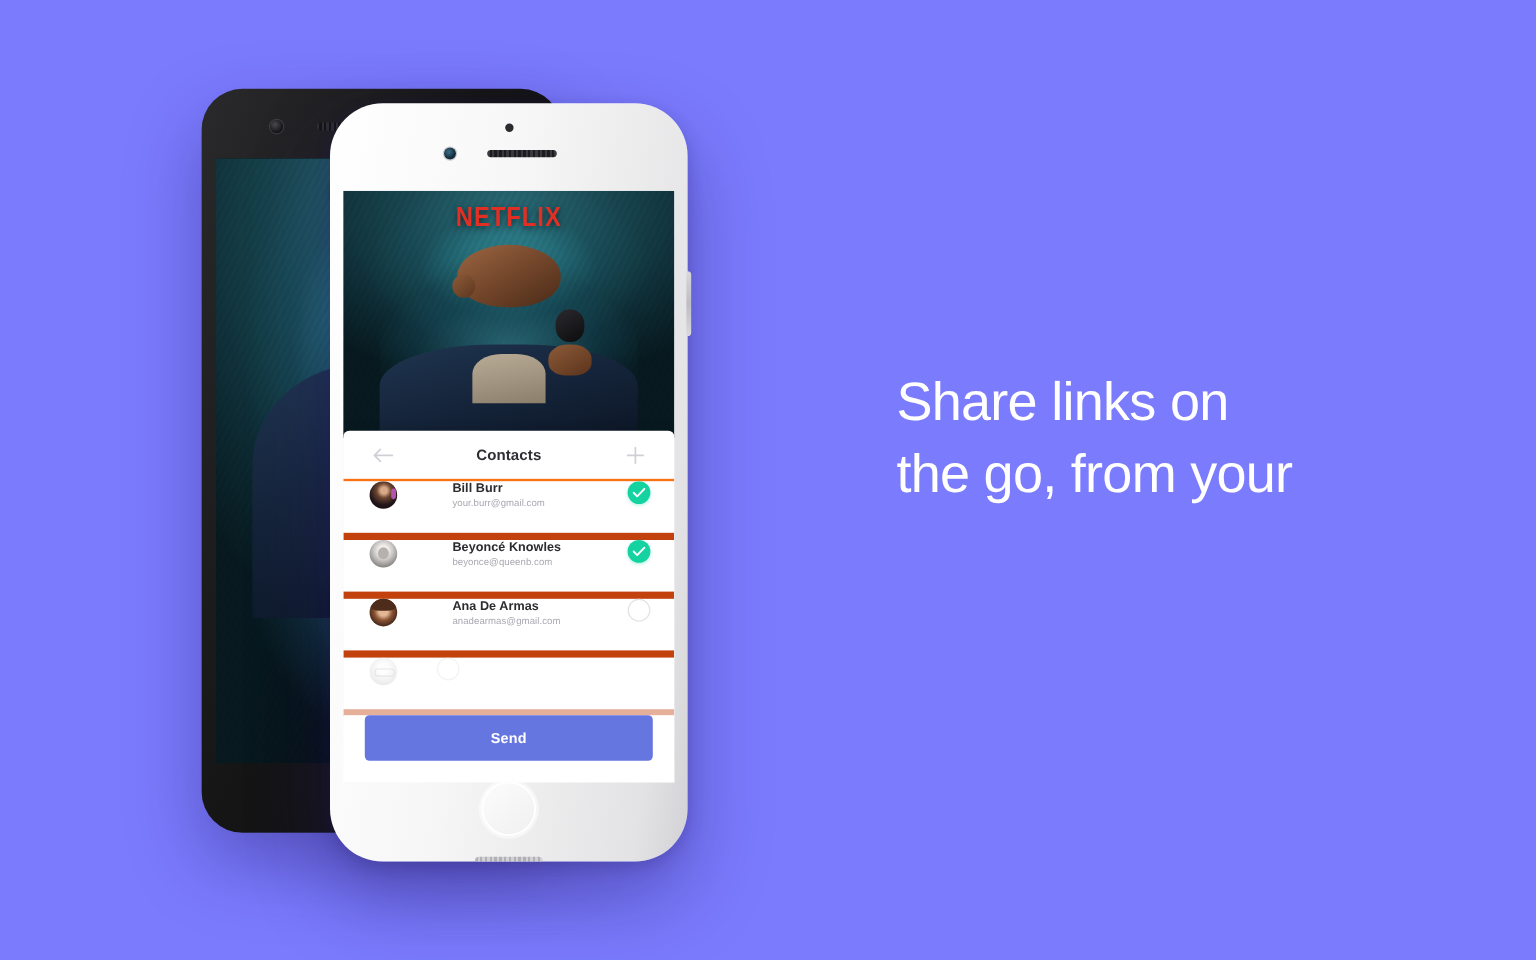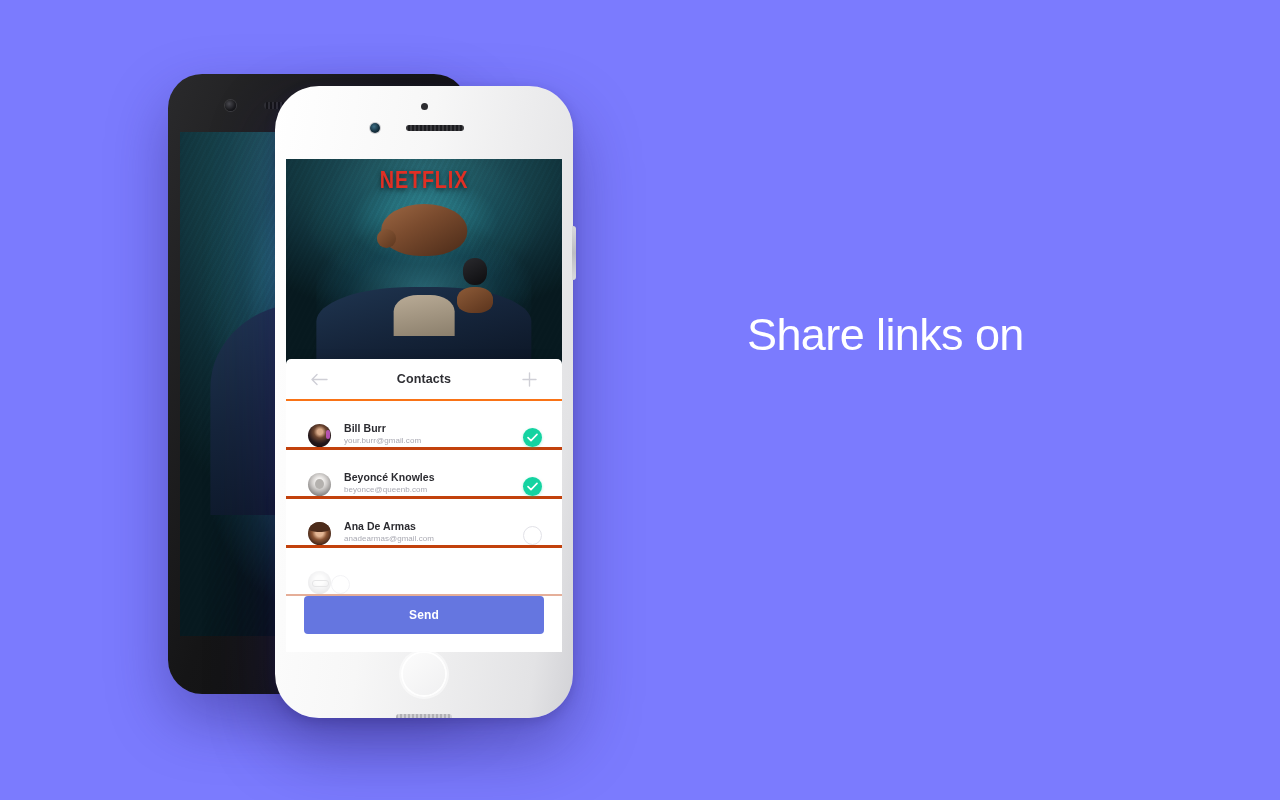--- a/index.html
+++ b/index.html
@@ -352,25 +352,26 @@
   .nav-add  { right: 20px; }
 
   .contact-list {
     position: relative;
     height: 251px;
     overflow: hidden;
   }
   .contact-row {
     position: relative;
     display: flex;
-    align-items: flex-end;
+    align-items: flex-start;
     height: 49px;
     padding: 0 20px 0 22px;
-    border-bottom: 3px solid #c2410c;
+    border-bottom: 6px solid #c2410c;
     cursor: pointer;
+    gap: 33px;
   }
   .avatar {
     width: 23px;
     height: 23px;
     border-radius: 50%;
     flex: 0 0 23px;
     background-size: cover;
     overflow: hidden;
     position: relative;
   }
@@ -581,15 +582,16 @@
     </div>
 
     <div class="front-home">
       <div class="front-home-inner"></div>
     </div>
     <div class="front-bottom-speaker"></div>
   </div>
 
   <div class="headline">
     <span class="ln">Share links on</span>
+    <span class="ln">the go, from your</span>
   </div>
 
 </div>
 
 </body></html>

